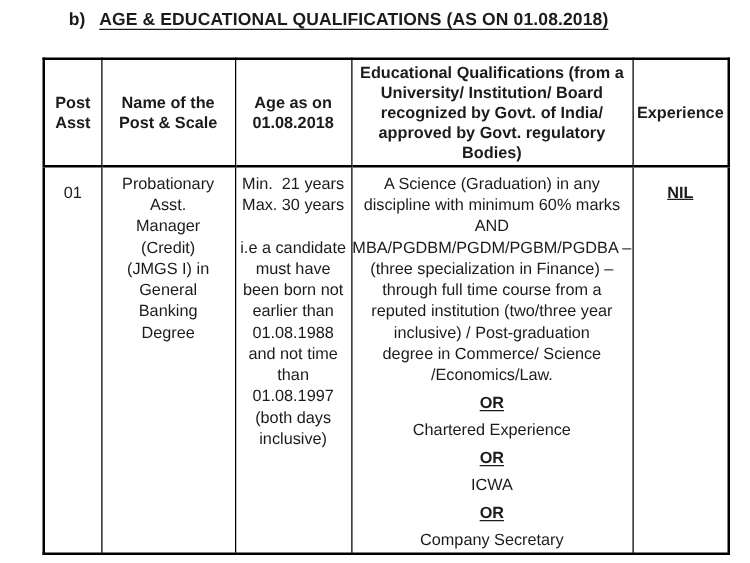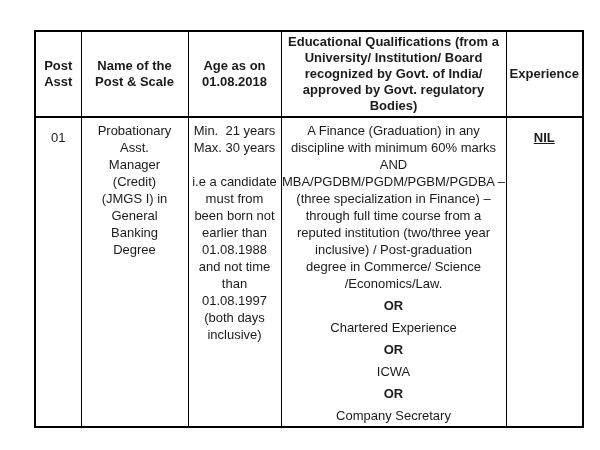--- a/index.html
+++ b/index.html
@@ -70,29 +70,33 @@
   .qual-table tbody td.bold-cell {
     font-weight: bold;
     text-decoration: underline;
   }
   .line {
     white-space: pre;
     line-height: 17px;
   }
   .or-line {
     font-weight: bold;
+    text-decoration: underline;
     text-underline-offset: 2px;
     margin: 5px 0;
   }
 </style>
 </head>
 <body>
 
 <div class="page">
 
+  <div class="heading">
+    <span class="heading-prefix">b)</span><span class="heading-text">AGE &amp; EDUCATIONAL QUALIFICATIONS (AS ON 01.08.2018)</span>
+  </div>
 
   <table class="qual-table">
     <colgroup>
       <col style="width:46px">
       <col style="width:107px">
       <col style="width:93px">
       <col style="width:225px">
       <col style="width:77px">
     </colgroup>
     <thead>
@@ -115,32 +119,32 @@
             <div class="line">(JMGS I) in</div>
             <div class="line">General</div>
             <div class="line">Banking</div>
             <div class="line">Degree</div>
           </td>
         <td>
             <div class="line">Min.  21 years</div>
             <div class="line">Max. 30 years</div>
             <div class="line">&nbsp;</div>
             <div class="line">i.e a candidate</div>
-            <div class="line">must from</div>
+            <div class="line">must have</div>
             <div class="line">been born not</div>
             <div class="line">earlier than</div>
             <div class="line">01.08.1988</div>
             <div class="line">and not time</div>
             <div class="line">than</div>
             <div class="line">01.08.1997</div>
             <div class="line">(both days</div>
             <div class="line">inclusive)</div>
           </td>
         <td>
-            <div class="line">A Finance (Graduation) in any</div>
+            <div class="line">A Science (Graduation) in any</div>
             <div class="line">discipline with minimum 60% marks</div>
             <div class="line">AND</div>
             <div class="line">MBA/PGDBM/PGDM/PGBM/PGDBA –</div>
             <div class="line">(three specialization in Finance) –</div>
             <div class="line">through full time course from a</div>
             <div class="line">reputed institution (two/three year</div>
             <div class="line">inclusive) / Post-graduation</div>
             <div class="line">degree in Commerce/ Science</div>
             <div class="line">/Economics/Law.</div>
             <div class="line or-line">OR</div>

